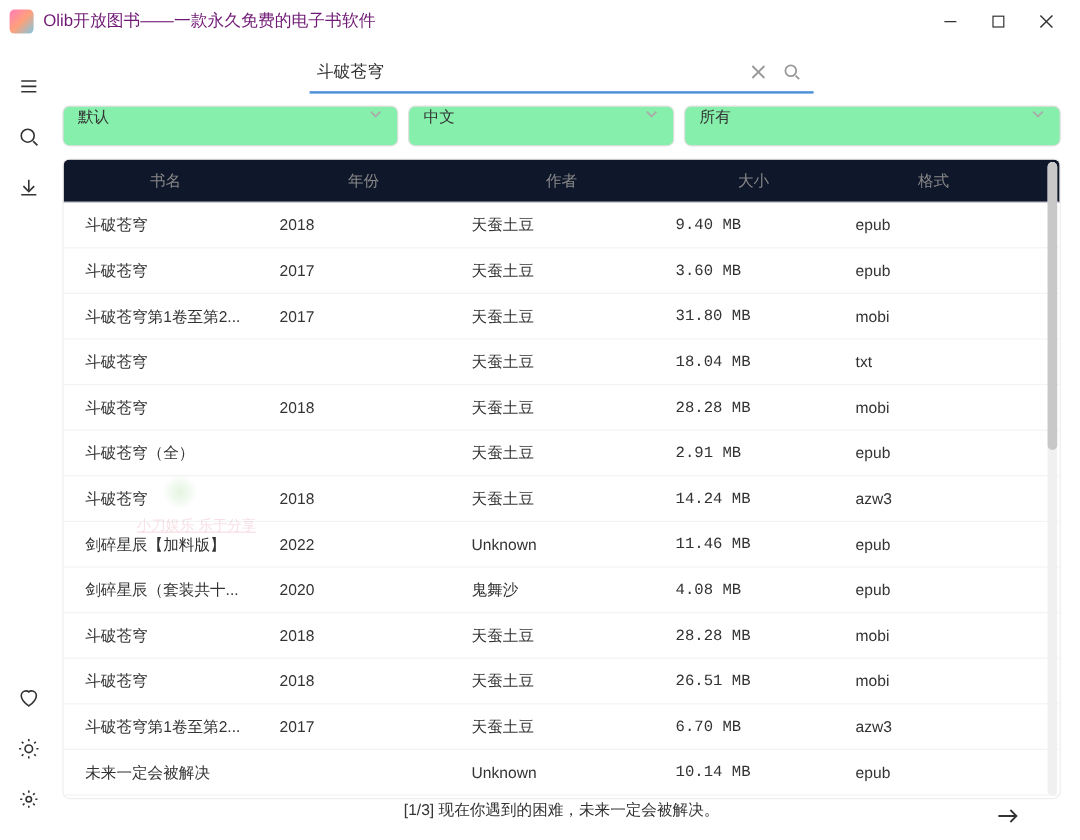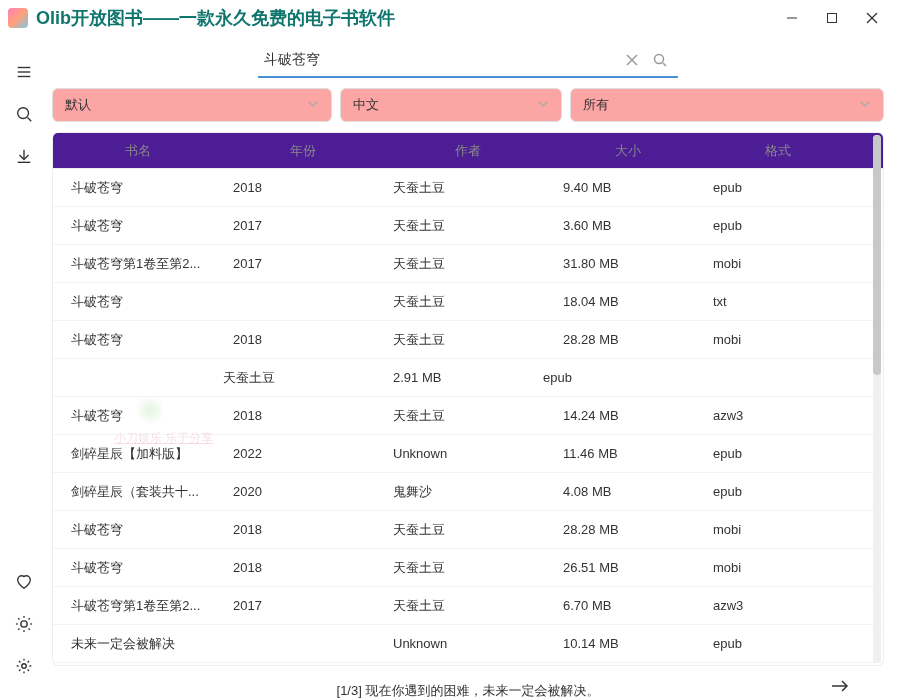--- a/index.html
+++ b/index.html
@@ -1,20 +1,20 @@
 <!DOCTYPE html>
 <html><head>
   <meta charset="utf-8">
   <style>
     * { margin: 0; padding: 0; box-sizing: border-box; }
     body { font-family: -apple-system, BlinkMacSystemFont, "Segoe UI", "Microsoft YaHei", sans-serif; font-size: 13px; color: #333; background: #fff; width: 900px; height: 700px; overflow: hidden; }
     
     .titlebar { display: flex; align-items: center; height: 36px; padding: 0 8px; }
     .app-icon { width: 20px; height: 20px; border-radius: 4px; background: linear-gradient(135deg, #ff7eb9, #ffa07a, #7ec8e3); margin-right: 8px; }
-    .title-text { flex: 1; font-size: 18px; color: #0f766e; font-weight: bold; }
+    .title-text { flex: 1; font-size: 14px; color: #701a75; }
     .win-controls { display: flex; gap: 0; }
     .win-btn { width: 40px; height: 32px; display: flex; align-items: center; justify-content: center; cursor: pointer; }
     .win-btn svg { width: 12px; height: 12px; }
     
     .main-layout { display: flex; height: calc(700px - 36px); }
     
     .sidebar { width: 48px; display: flex; flex-direction: column; align-items: center; padding-top: 18px; }
     .sidebar-icon { width: 32px; height: 36px; display: flex; align-items: center; justify-content: center; cursor: pointer; margin-bottom: 6px; color: #555; }
     .sidebar-spacer { flex: 1; }
     .sidebar svg { width: 18px; height: 18px; stroke: #333; fill: none; stroke-width: 1.5; }
@@ -22,43 +22,43 @@
     
     .content { flex: 1; display: flex; flex-direction: column; padding-right: 12px; }
     
     .search-row { display: flex; justify-content: center; padding: 8px 0 10px 0; }
     .search-box { width: 420px; height: 34px; border-bottom: 2px solid #4a90d9; display: flex; align-items: center; padding: 0 6px; }
     .search-input { flex: 1; border: none; outline: none; font-size: 14px; color: #333; background: transparent; }
     .search-icon-btn { width: 24px; height: 24px; display: flex; align-items: center; justify-content: center; cursor: pointer; color: #999; margin-left: 4px; }
     .search-icon-btn svg { width: 14px; height: 14px; stroke: #999; fill: none; stroke-width: 1.5; }
     
     .filter-row { display: flex; gap: 8px; padding: 0 4px 10px 4px; }
-    .filter-select { height: 34px; border: 1px solid #e0e0e0; border-radius: 6px; display: flex; align-items: center; padding: 0 12px; cursor: pointer; background: #fca5a5; }
+    .filter-select { height: 34px; border: 1px solid #e0e0e0; border-radius: 6px; display: flex; padding: 0 12px; cursor: pointer; background: #86efac; }
     .filter-select .label { flex: 1; font-size: 13px; color: #333; }
     .filter-select .chev { color: #aaa; }
     .filter-1 { width: 280px; }
     .filter-2 { width: 222px; }
     .filter-3 { flex: 1; gap: 44px; }
     
     .table-wrap { flex: 1; border: 1px solid #eee; border-radius: 6px; overflow: hidden; display: flex; flex-direction: column; margin: 0 4px; position: relative; }
-    .thead { display: flex; height: 36px; align-items: center; background: #4c1d95; border-bottom: 1px solid #eee; color: #888; font-size: 13px; }
+    .thead { display: flex; height: 36px; align-items: center; background: #0f172a; border-bottom: 1px solid #eee; color: #888; font-size: 13px; }
     .col { padding: 0 10px; overflow: hidden; text-overflow: ellipsis; white-space: nowrap; }
     .c1 { width: 170px; text-align: center;}
     .c2 { width: 160px; }
     .c3 { width: 170px; }
-    .c4 { width: 150px; }
+    .c4 { width: 150px; font-family: Liberation Mono, monospace; }
     .c5 { width: 150px; }
     .thead .col { text-align: center; }
     .tbody { flex: 1; overflow-y: hidden; }
     .trow { display: flex; height: 38px; align-items: center; border-bottom: 1px solid #f3f3f3; font-size: 13px; color: #333; cursor: pointer; }
     .trow .c1 { text-align: left; padding-left: 18px; }
     .scrollbar-track { position: absolute; right: 2px; top: 2px; bottom: 2px; width: 8px; background: #f0f0f0; border-radius: 4px; }
     .scrollbar-thumb { position: absolute; right: 2px; top: 2px; width: 8px; height: 240px; background: #c8c8c8; border-radius: 4px; }
     
-    .footer { height: 34px; display: flex; align-items: flex-end; justify-content: center; position: relative; margin: 0 4px; }
+    .footer { height: 34px; display: flex; align-items: flex-start; justify-content: center; position: relative; margin: 0 4px; }
     .footer-text { font-size: 13px; color: #333; }
     .footer-nav { position: absolute; right: 30px; width: 28px; height: 28px; display: flex; align-items: center; justify-content: center; cursor: pointer; }
     .footer-nav svg { width: 20px; height: 14px; stroke: #333; fill: none; stroke-width: 1.5; }
     
     .watermark { position: absolute; left: 114px; top: 430px; font-size: 12px; color: rgba(200,40,80,0.15); pointer-events: none; text-decoration: underline; }
     .watermark-blob { position: absolute; left: 135px; top: 395px; width: 30px; height: 30px; background: radial-gradient(circle, rgba(120,200,100,0.2), transparent 70%); pointer-events: none; }
   </style>
 </head>
 <body>
 
@@ -220,20 +220,21 @@
             <div class="col c5">txt</div>
           </div>
           <div class="trow">
             <div class="col c1">斗破苍穹</div>
             <div class="col c2">2018</div>
             <div class="col c3">天蚕土豆</div>
             <div class="col c4">28.28 MB</div>
             <div class="col c5">mobi</div>
           </div>
           <div class="trow">
+            <div class="col c1">斗破苍穹（全）</div>
             <div class="col c2"></div>
             <div class="col c3">天蚕土豆</div>
             <div class="col c4">2.91 MB</div>
             <div class="col c5">epub</div>
           </div>
           <div class="trow">
             <div class="col c1">斗破苍穹</div>
             <div class="col c2">2018</div>
             <div class="col c3">天蚕土豆</div>
             <div class="col c4">14.24 MB</div>

